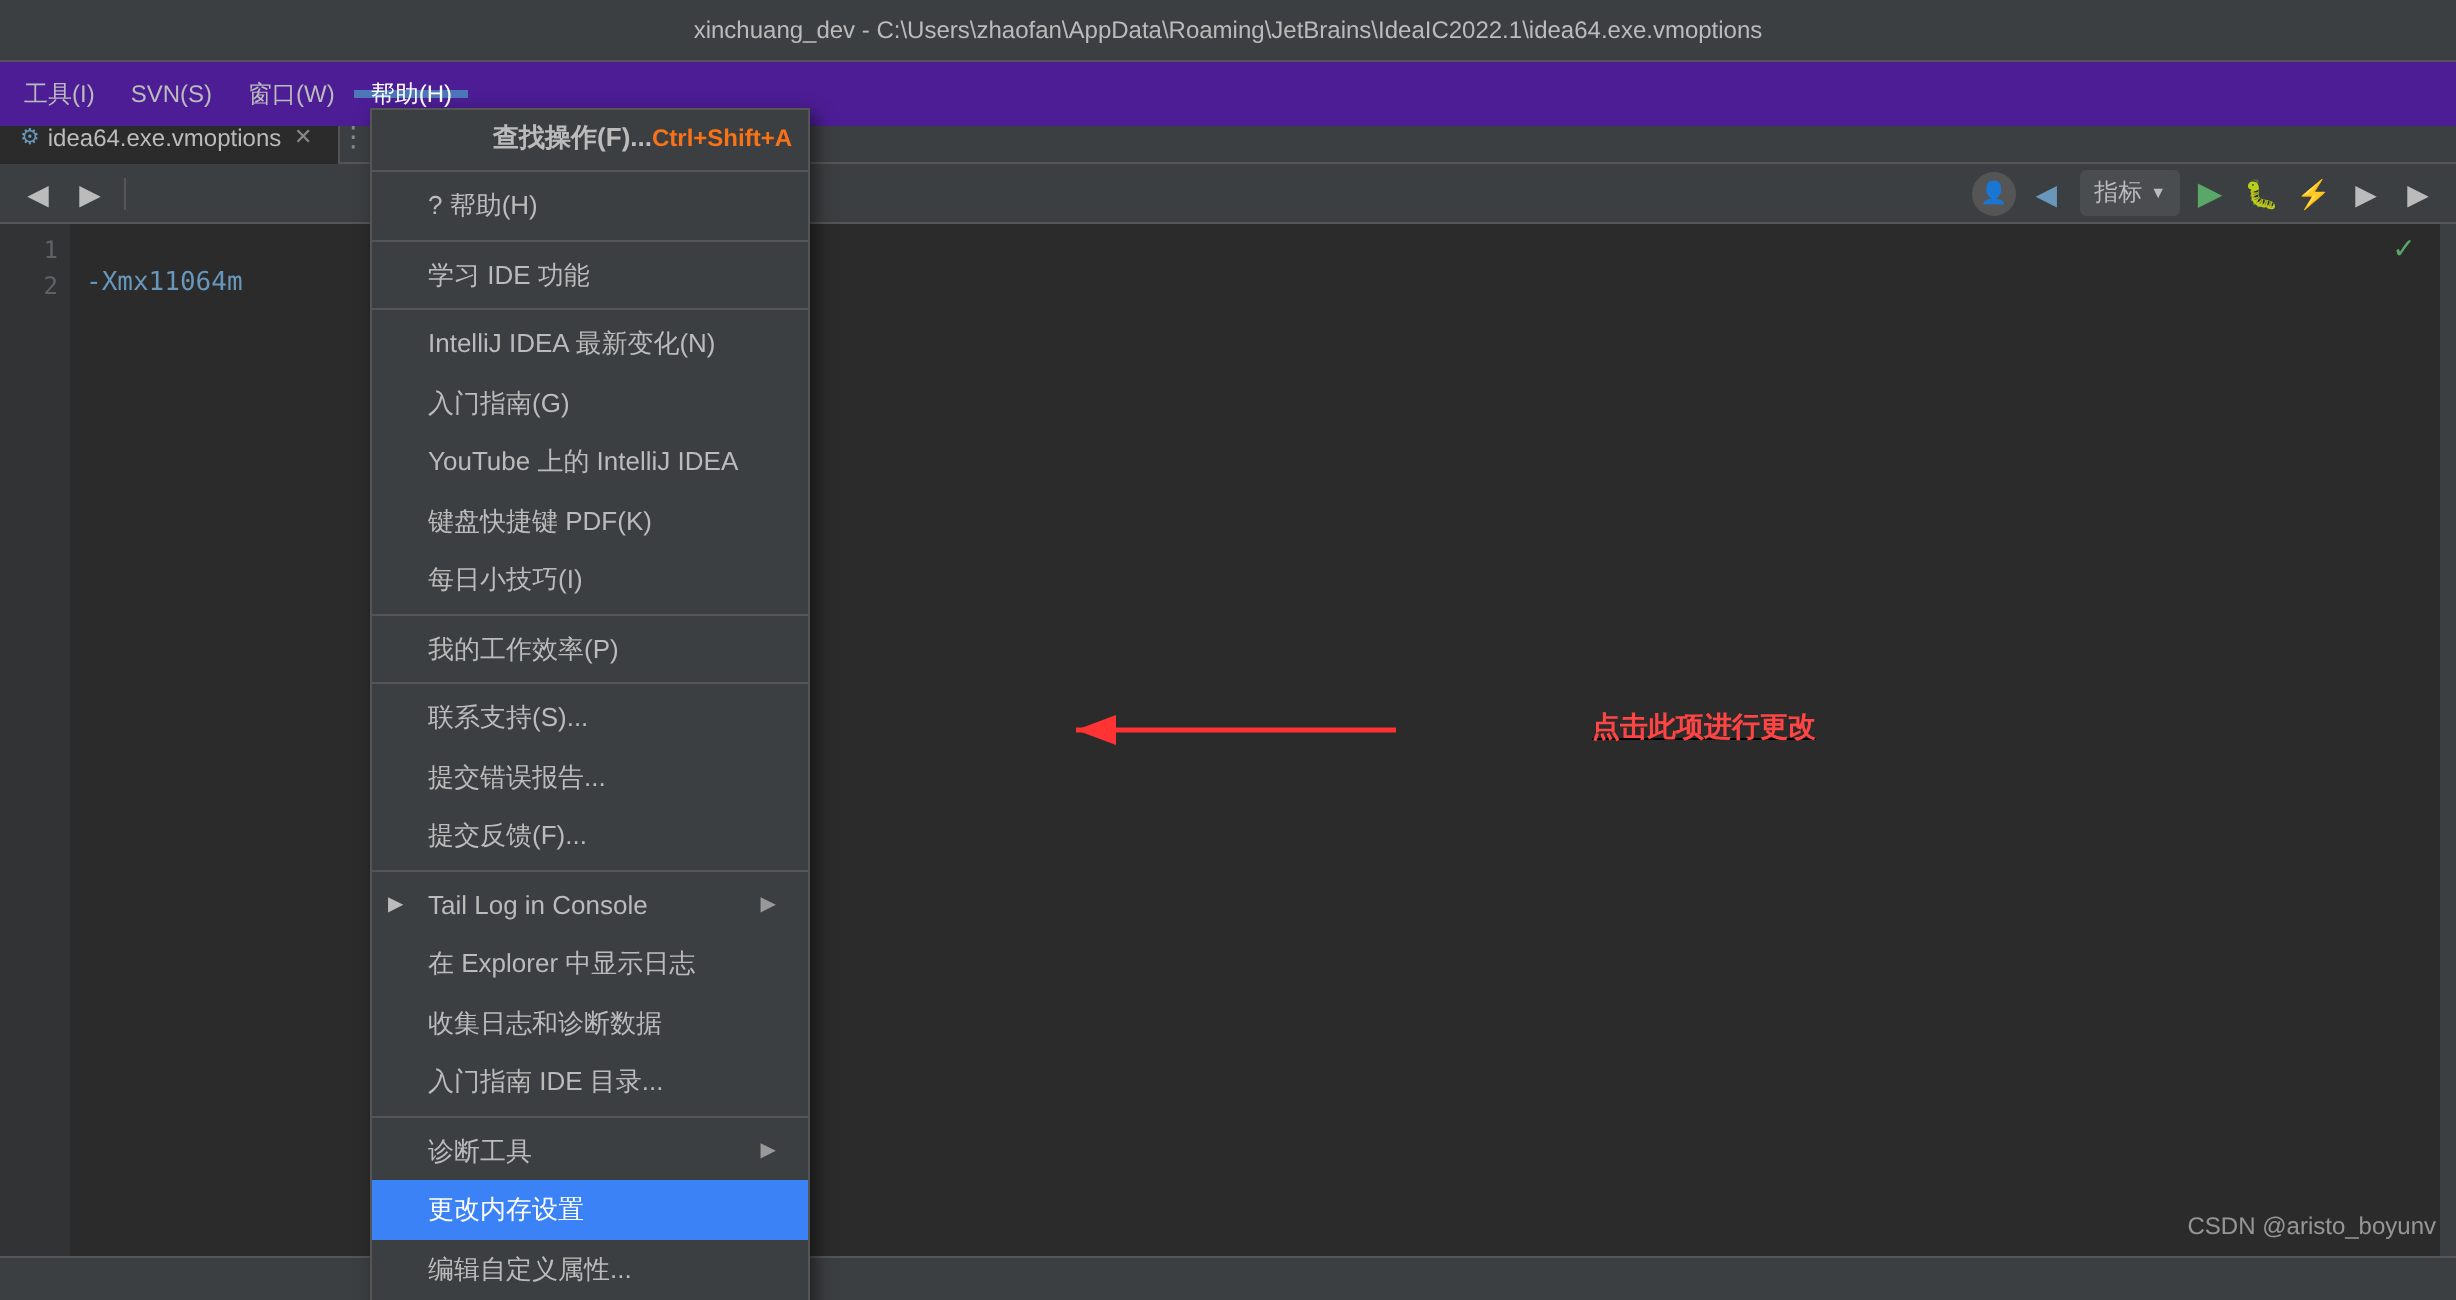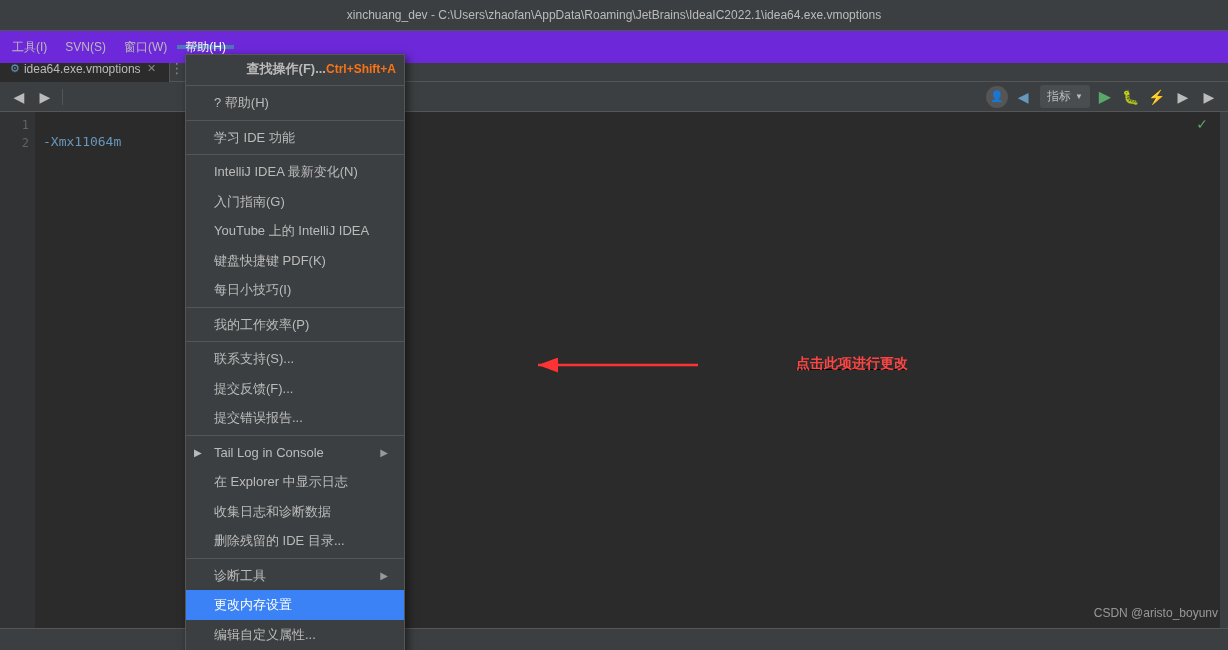--- a/index.html
+++ b/index.html
@@ -24,21 +24,21 @@
       color: #bbb;
       font-size: 12px;
       position: relative;
       z-index: 10;
     }
 
     
     #menu-bar {
       width: 100%;
       height: 24px;
-      background: #6d28d9;
+      background: #4c1d95;
       display: flex;
       align-items: center;
       padding: 16px 4px;
       gap: 2px;
       position: relative;
       z-index: 100;
       border-top: 1px solid #555;
     }
     .menu-item {
       padding: 2px 8px;
@@ -518,41 +518,41 @@
     <div class="menu-dropdown-item">
       <span>我的工作效率(P)</span>
     </div>
 
     <div class="menu-separator"></div>
 
     <div class="menu-dropdown-item">
       <span>联系支持(S)...</span>
     </div>
     <div class="menu-dropdown-item">
+      <span>提交错误报告...</span>
+    </div>
+    <div class="menu-dropdown-item">
       <span>提交反馈(F)...</span>
-    </div>
-    <div class="menu-dropdown-item">
-      <span>提交错误报告...</span>
     </div>
 
     <div class="menu-separator"></div>
 
     <div class="menu-dropdown-item">
       <span style="position:absolute;left:8px;font-size:10px;">▶</span>
       <span>Tail Log in Console</span>
       <span class="menu-arrow">▶</span>
     </div>
     <div class="menu-dropdown-item">
       <span>在 Explorer 中显示日志</span>
     </div>
     <div class="menu-dropdown-item">
       <span>收集日志和诊断数据</span>
     </div>
     <div class="menu-dropdown-item">
-      <span>删除残留的 IDE 目录...</span>
+      <span>入门指南 IDE 目录...</span>
     </div>
 
     <div class="menu-separator"></div>
 
     <div class="menu-dropdown-item">
       <span>诊断工具</span>
       <span class="menu-arrow">▶</span>
     </div>
     <div class="menu-dropdown-item highlighted">
       <span>更改内存设置</span>

